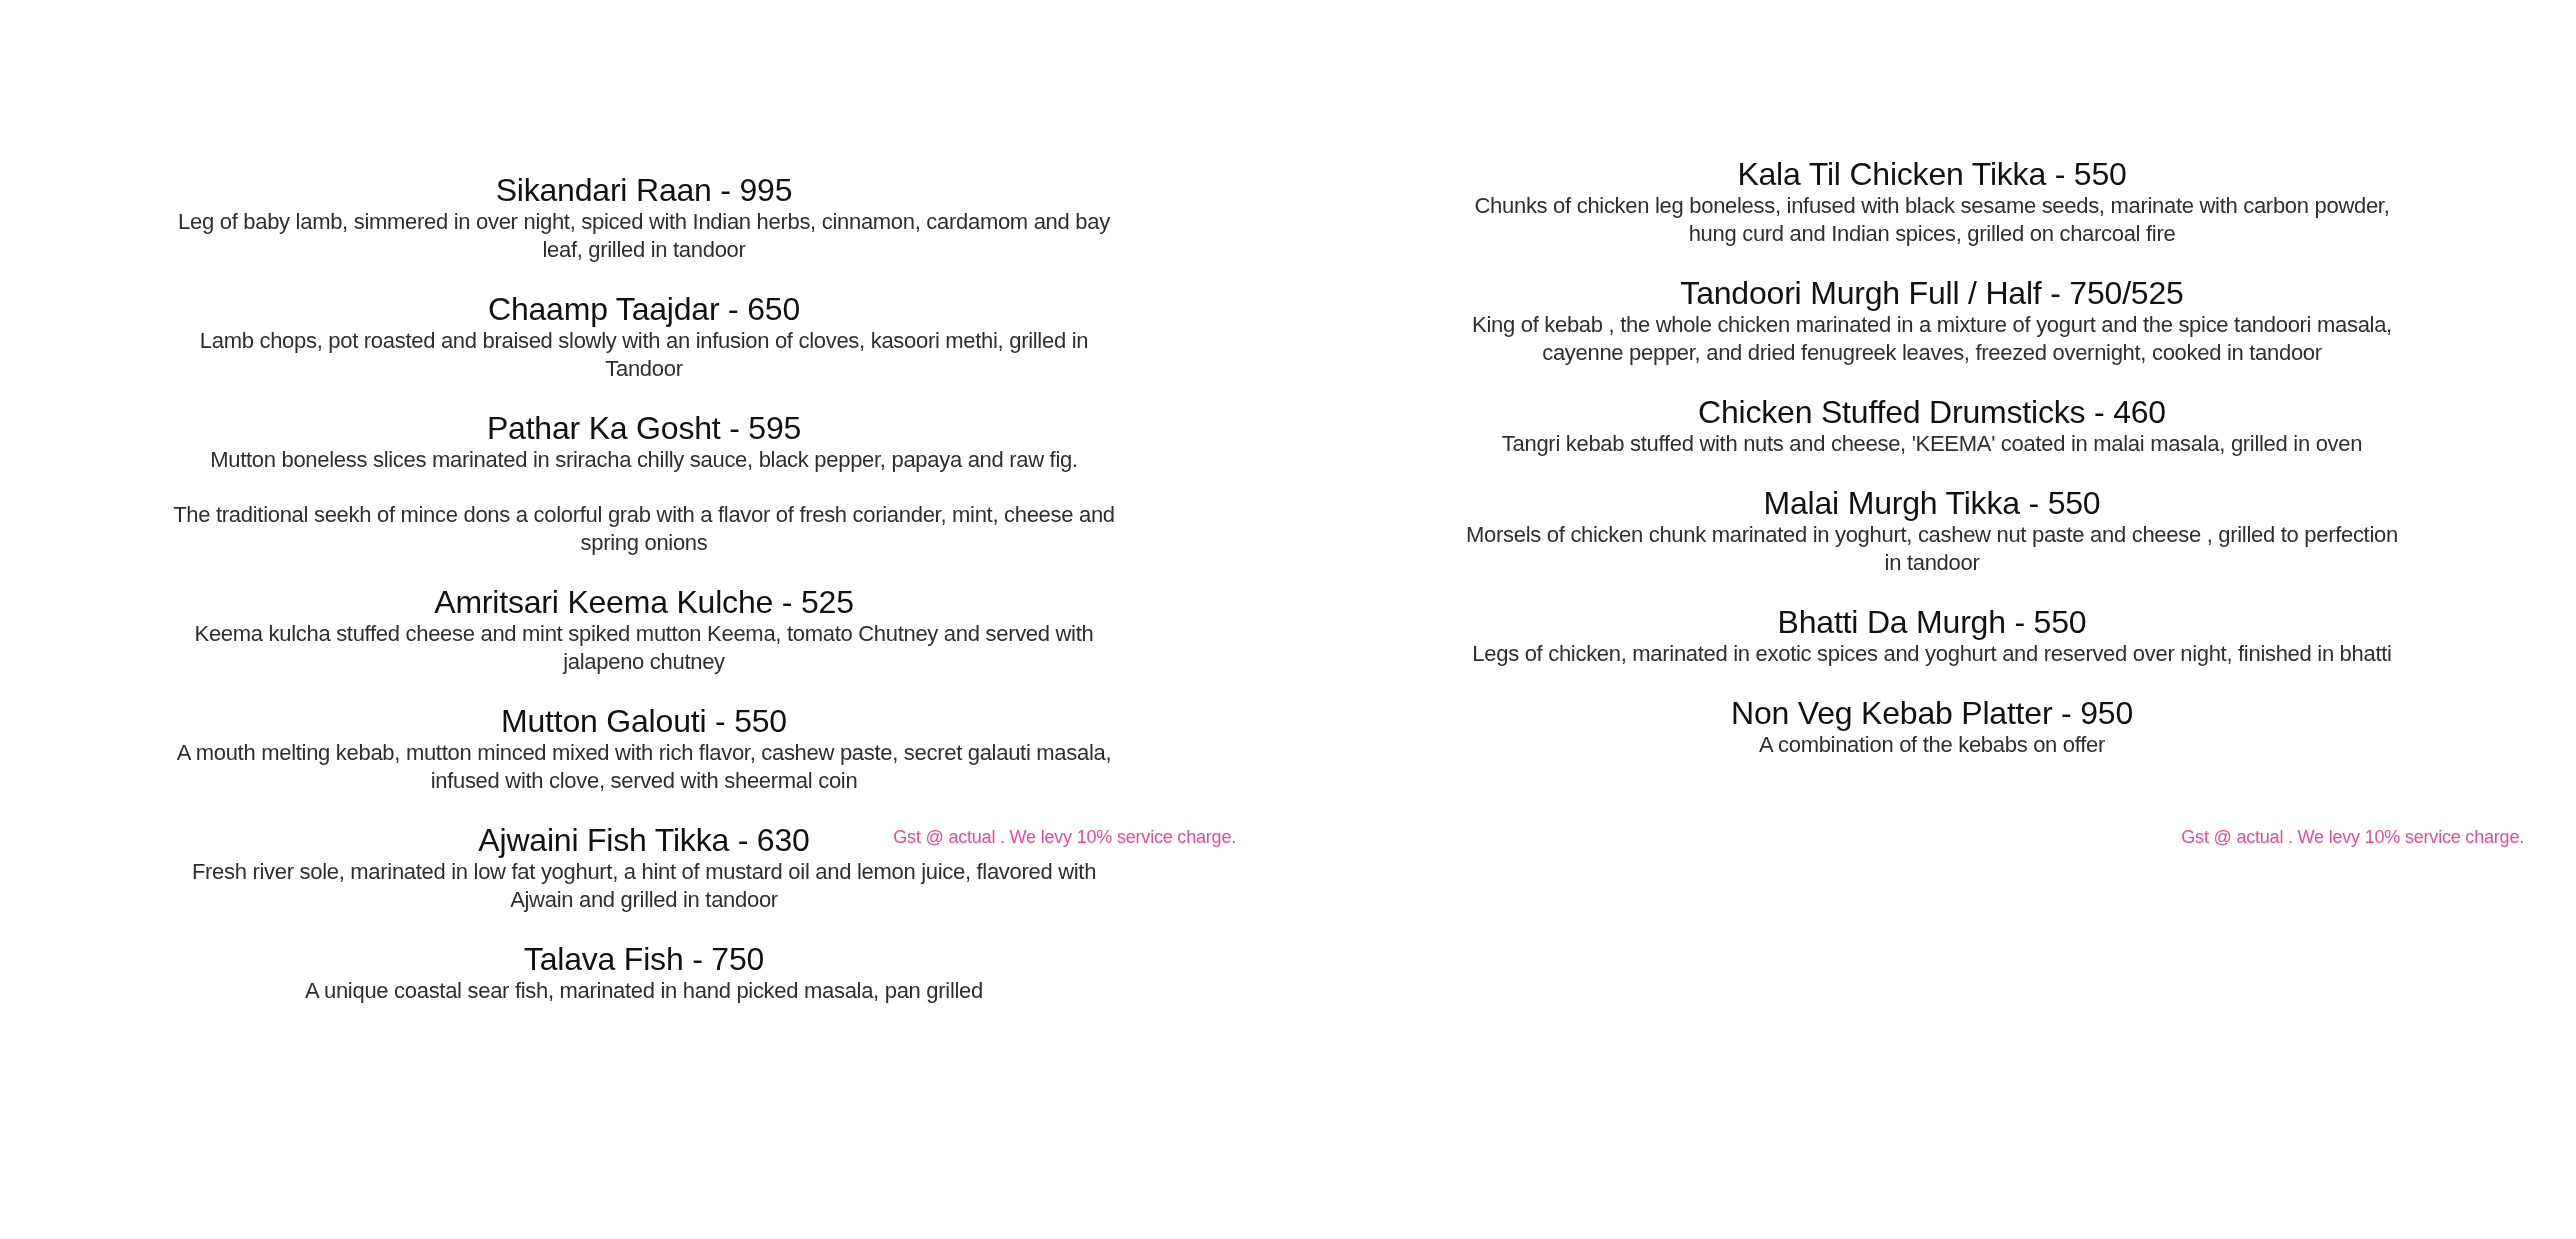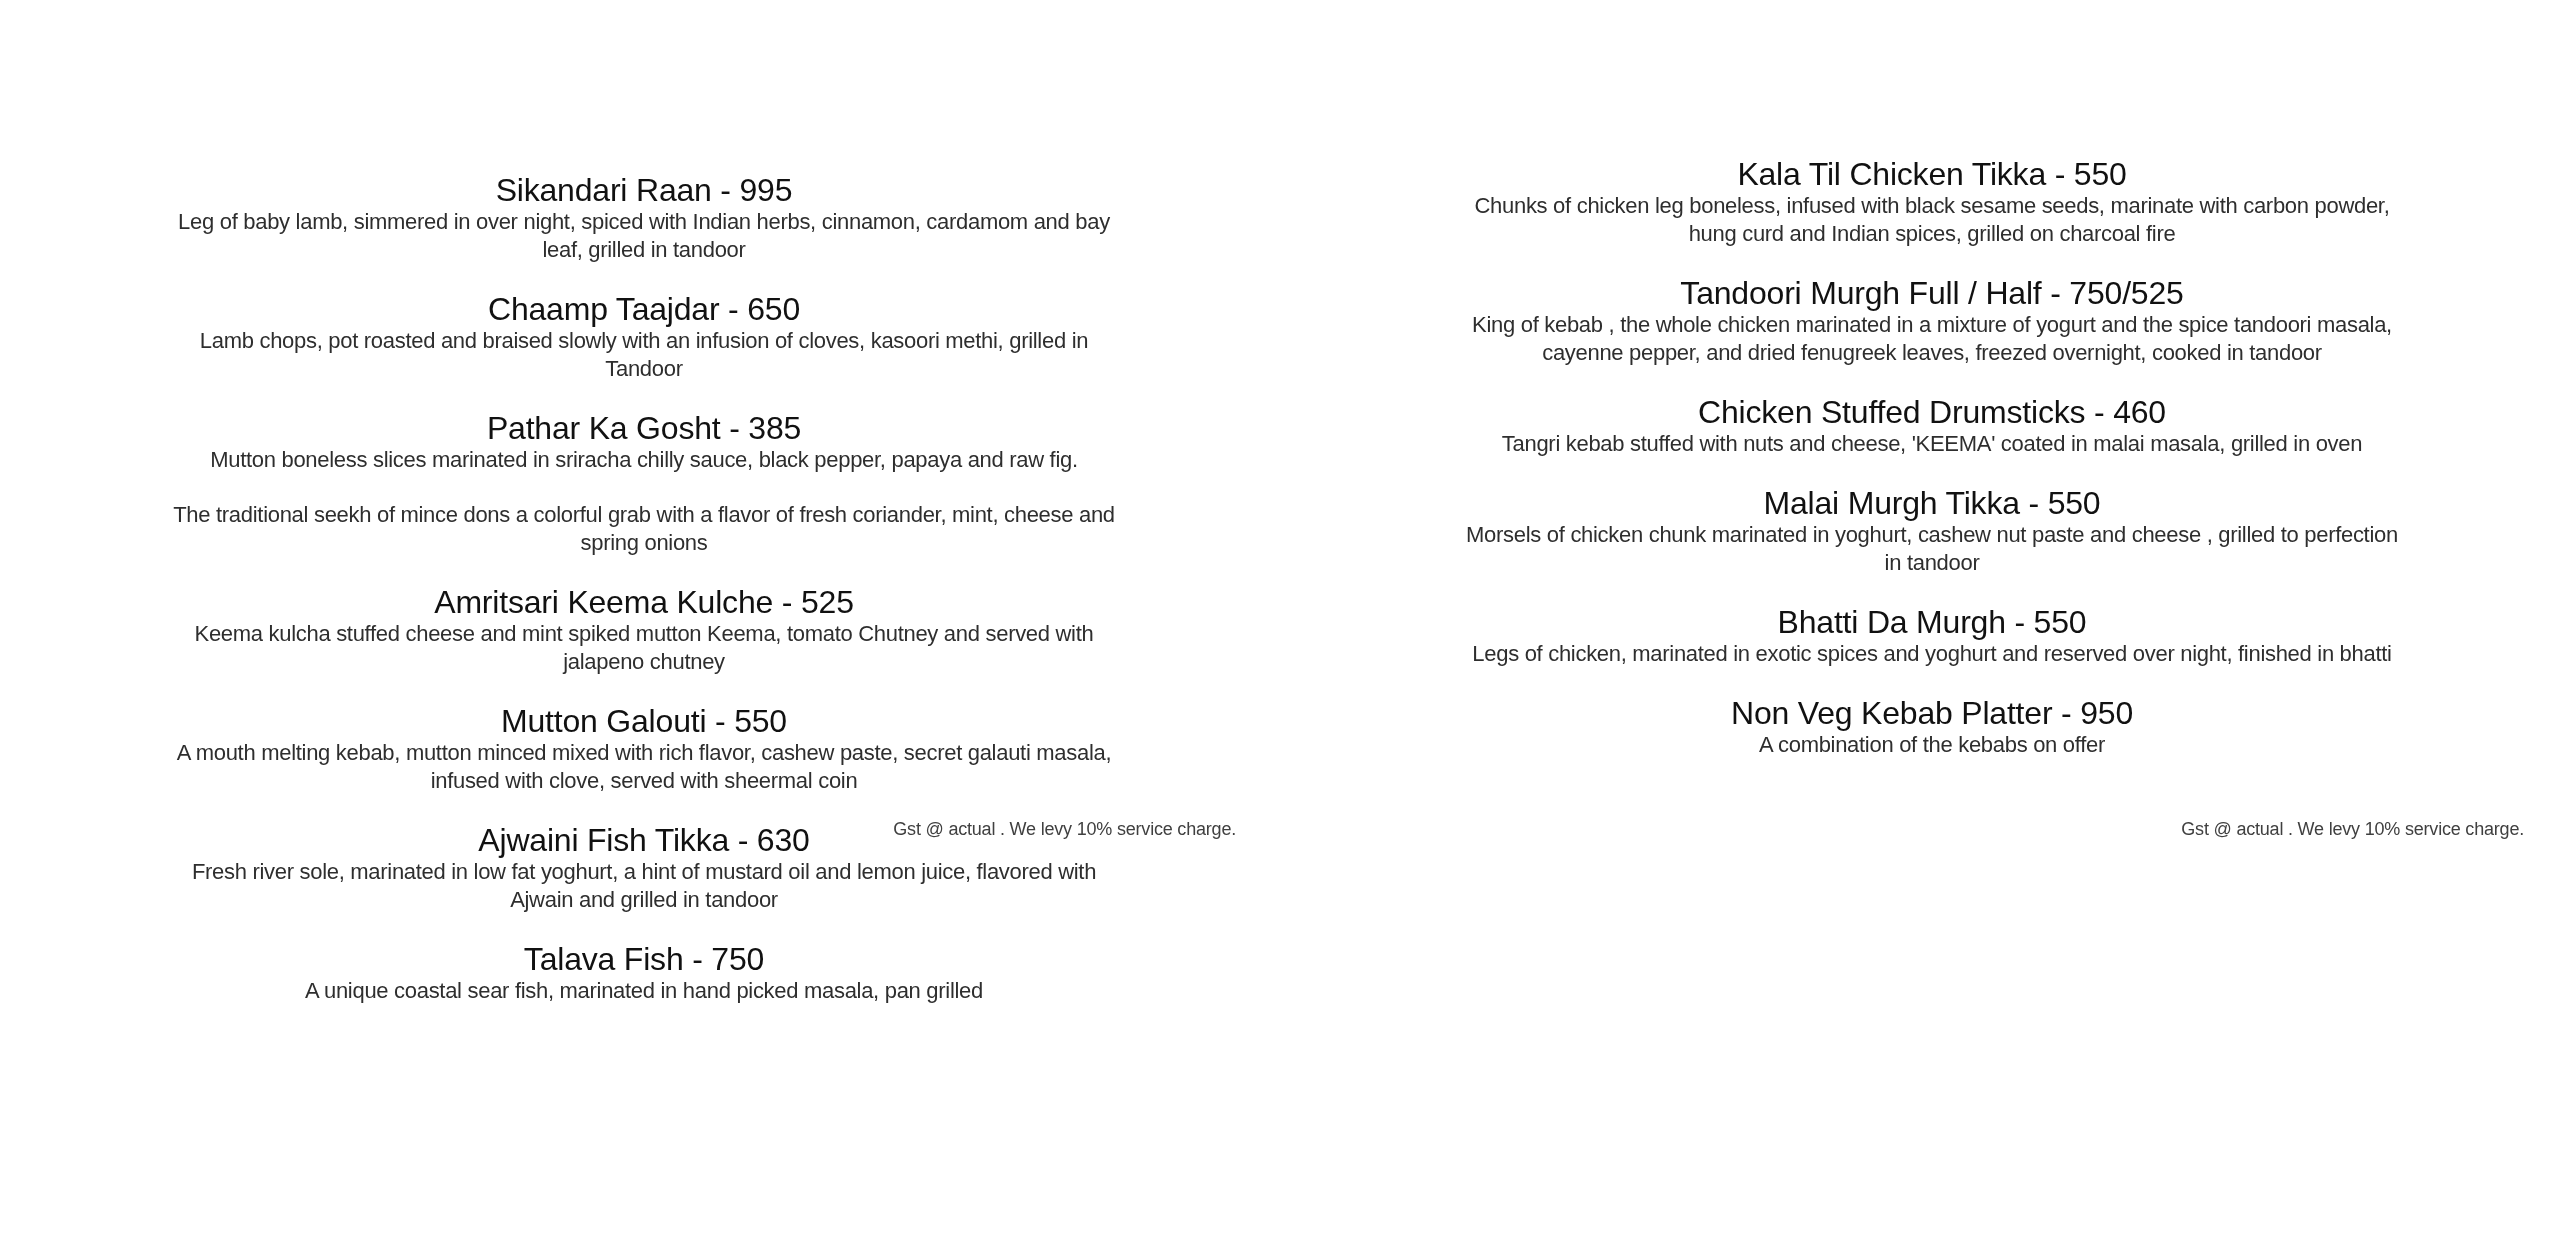--- a/index.html
+++ b/index.html
@@ -47,45 +47,45 @@
     font-size: 22px;
     line-height: 28px;
     font-weight: 300;
     letter-spacing: -0.3px;
     margin: 0;
     color: #2e2e2e;
   }
   .footer-note {
     position: absolute;
     right: 52px;
-    bottom: 36px;
+    bottom: 28px;
     font-size: 18px;
     font-weight: 300;
     letter-spacing: -0.2px;
-    color: #404040;
+    color: #ec4899;
     white-space: nowrap;
   }
 </style>
 </head>
 <body>
 
 <div class="spread">
 
   <section class="page page-left">
     <div class="menu-column">
       <article class="menu-item">
         <h2 class="item-title">Sikandari Raan - 995</h2>
         <p class="item-desc">Leg of baby lamb, simmered in over night, spiced with Indian herbs, cinnamon, cardamom and bay leaf, grilled in tandoor</p>
       </article>
       <article class="menu-item">
         <h2 class="item-title">Chaamp Taajdar - 650</h2>
         <p class="item-desc">Lamb chops, pot roasted and braised slowly with an infusion of cloves, kasoori methi, grilled in Tandoor</p>
       </article>
       <article class="menu-item">
-        <h2 class="item-title">Pathar Ka Gosht - 385</h2>
+        <h2 class="item-title">Pathar Ka Gosht - 595</h2>
         <p class="item-desc">Mutton boneless slices marinated in sriracha chilly sauce, black pepper, papaya and raw fig.</p>
       </article>
       <article class="menu-item">
         <p class="item-desc">The traditional seekh of mince dons a colorful grab with a flavor of fresh coriander, mint, cheese and spring onions</p>
       </article>
       <article class="menu-item">
         <h2 class="item-title">Amritsari Keema Kulche - 525</h2>
         <p class="item-desc">Keema kulcha stuffed cheese and mint spiked mutton Keema, tomato Chutney and served with jalapeno chutney</p>
       </article>
       <article class="menu-item">

